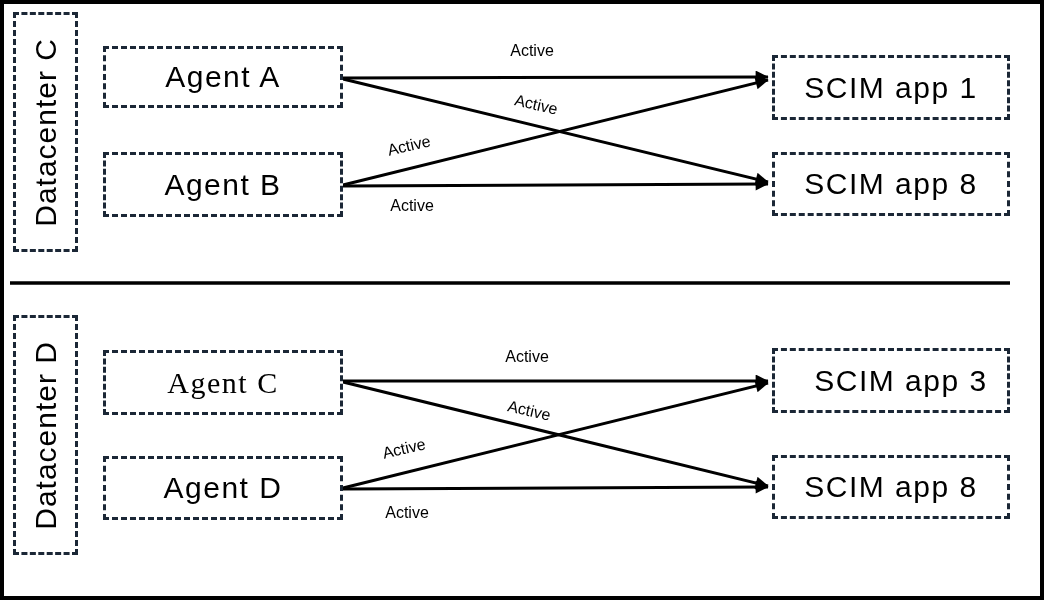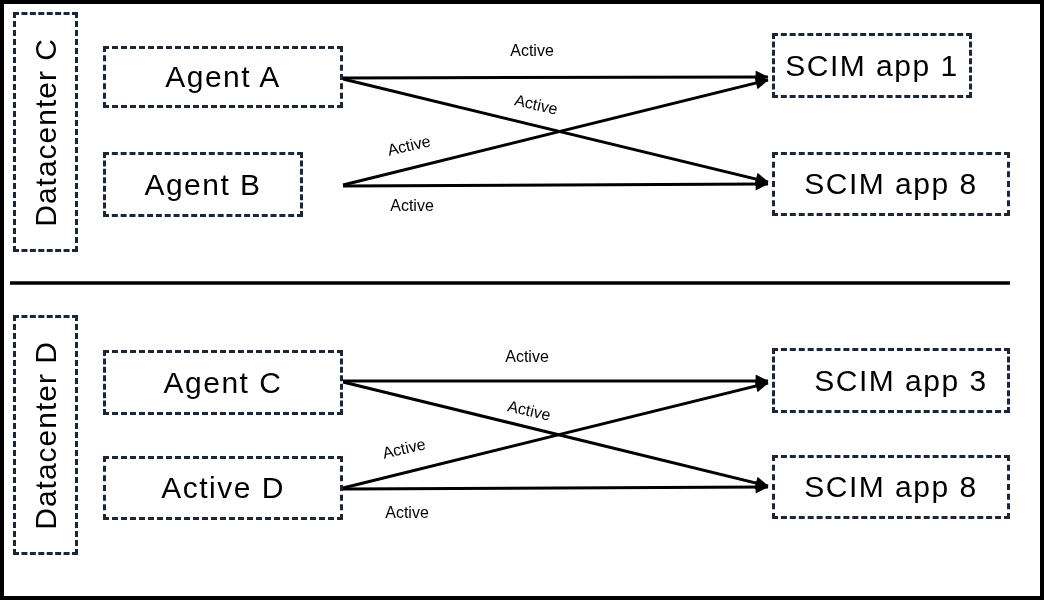--- a/index.html
+++ b/index.html
@@ -82,47 +82,47 @@
   </svg>
 
   <div class="node dc" style="left:13px; top:12px; width:65px; height:240px;">
     <span>Datacenter C</span>
   </div>
 
   <div class="node" style="left:103px; top:46px; width:240px; height:62px;">
     <span>Agent A</span>
   </div>
 
-  <div class="node" style="left:103px; top:152px; width:200px; height:65px;">
+  <div class="node" style="left:103px; top:152px; width:240px; height:65px;">
     <span>Agent B</span>
   </div>
 
-  <div class="node" style="left:772px; top:33px; width:200px; height:65px;">
+  <div class="node" style="left:772px; top:55px; width:238px; height:65px;">
     <span>SCIM app 1</span>
   </div>
 
   <div class="node" style="left:772px; top:152px; width:238px; height:64px;">
     <span>SCIM app 8</span>
   </div>
 
   <span class="conn" style="left:532px; top:51px;">Active</span>
   <span class="conn cw" style="left:536px; top:105px;">Active</span>
   <span class="conn ccw" style="left:409px; top:146px;">Active</span>
   <span class="conn" style="left:412px; top:206px;">Active</span>
 
   <div class="node dc" style="left:13px; top:315px; width:65px; height:240px;">
     <span>Datacenter D</span>
   </div>
 
-  <div class="node" style="left:103px; top:350px; width:240px; height:65px;">
+  <div class="node" style="left:103px; top:350px; width:240px; height:65px;font-family:Liberation Serif, serif;">
     <span>Agent C</span>
   </div>
 
   <div class="node" style="left:103px; top:456px; width:240px; height:64px;">
-    <span>Active D</span>
+    <span>Agent D</span>
   </div>
 
   <div class="node" style="left:772px; top:348px; width:238px; height:65px;padding-left:20px;">
     <span>SCIM app 3</span>
   </div>
 
   <div class="node" style="left:772px; top:455px; width:238px; height:64px;">
     <span>SCIM app 8</span>
   </div>
 

